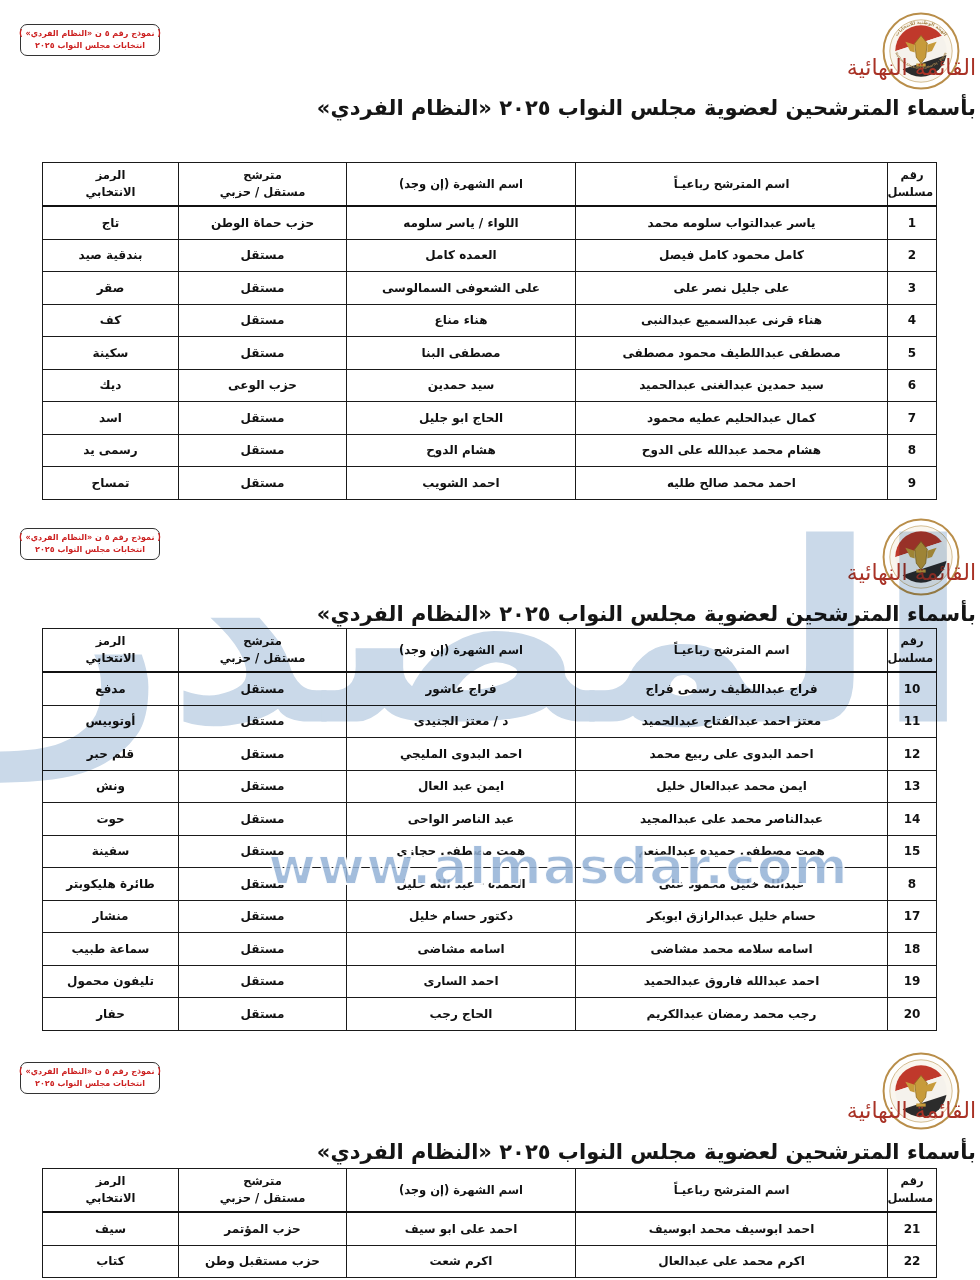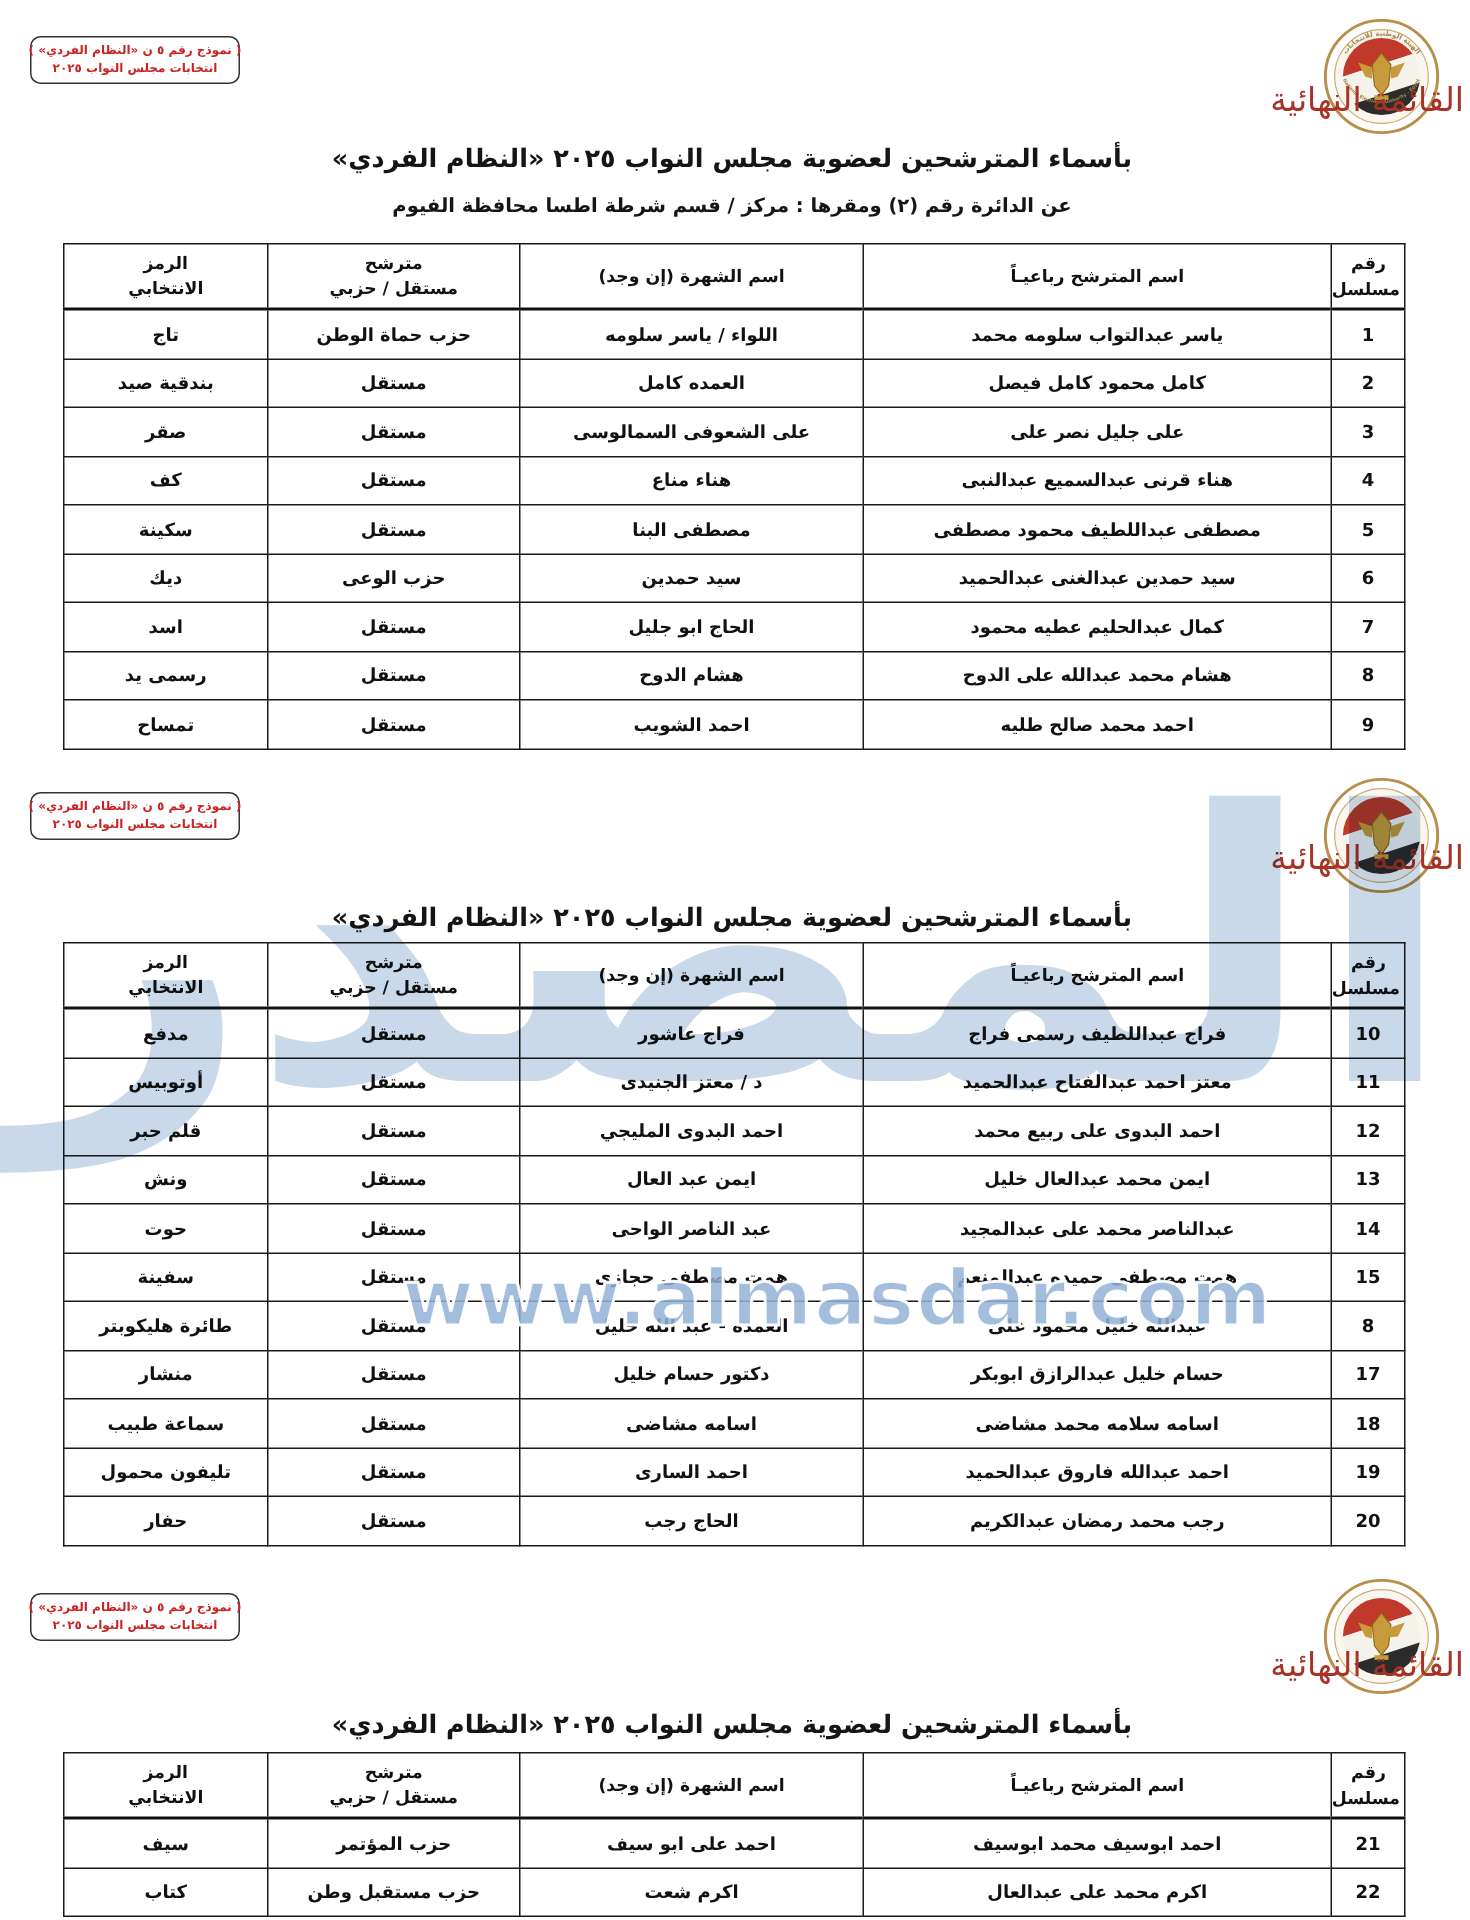--- a/index.html
+++ b/index.html
@@ -7,21 +7,21 @@
         font-family:"DejaVu Sans",sans-serif;color:#111;}
   
   .section{position:absolute;left:0;width:976px;}
   .form-box{position:absolute;left:20px;top:0;width:138px;height:30px;border:1.5px solid #333;
             border-radius:7px;display:flex;flex-direction:column;justify-content:center;
             align-items:center;gap:1px;}
   .form-box div{font-size:8px;font-weight:bold;color:#c22;direction:rtl;line-height:1.35;white-space:nowrap;}
   .seal{position:absolute;right:16px;top:-12px;width:78px;height:78px;}
   .title-red{position:absolute;left:0;width:100%;text-align:right;font-size:22px;font-weight:normal;
              color:#A93226;direction:rtl;}
-  .subtitle{position:absolute;left:0;width:100%;text-align:center;font-size:17px;font-weight:bold;
+  .subtitle{position:absolute;left:0;width:100%;font-size:21px;font-weight:bold;
             color:#151515;direction:rtl;}
   .district{position:absolute;left:0;width:100%;text-align:center;font-size:13px;font-weight:bold;
             color:#151515;direction:rtl;}
   
   table.cand{position:absolute;left:42px;width:894px;border-collapse:collapse;table-layout:fixed;
              direction:rtl;background:transparent;}
   table.cand th,table.cand td{border:1.6px solid #1a1a1a;text-align:center;vertical-align:middle;
              font-weight:bold;padding:0 3px;overflow:hidden;}
   table.cand th{height:42px;font-size:11.5px;line-height:1.45;}
   table.cand td{height:31.5px;font-size:12px;}
@@ -74,21 +74,20 @@
       </g>
       <text font-size="6" fill="#a8874f">
         <textPath href="#arcT1" startOffset="50%" text-anchor="middle">الهيئة الوطنية للانتخابات</textPath>
       </text>
       <text font-size="4" fill="#a8874f">
         <textPath href="#arcB1" startOffset="50%" text-anchor="middle">National Elections Authority - Egypt</textPath>
       </text>
     </svg>
     <div class="title-red" style="top:55px;">القائمة النهائية</div>
     <div class="subtitle" style="top:96px;">بأسماء المترشحين لعضوية مجلس النواب ٢٠٢٥ «النظام الفردي»</div>
-    <div class="district" style="top:130px;">عن الدائرة رقم (٢)   ومقرها : مركز / قسم شرطة اطسا   محافظة الفيوم</div>
     <table class="cand" style="top:162px;">
       <colgroup>
           <col class="c-serial">
           <col class="c-name">
           <col class="c-fame">
           <col class="c-affil">
           <col class="c-symbol">
         </colgroup>
       <thead>
           <tr class="hdr">

